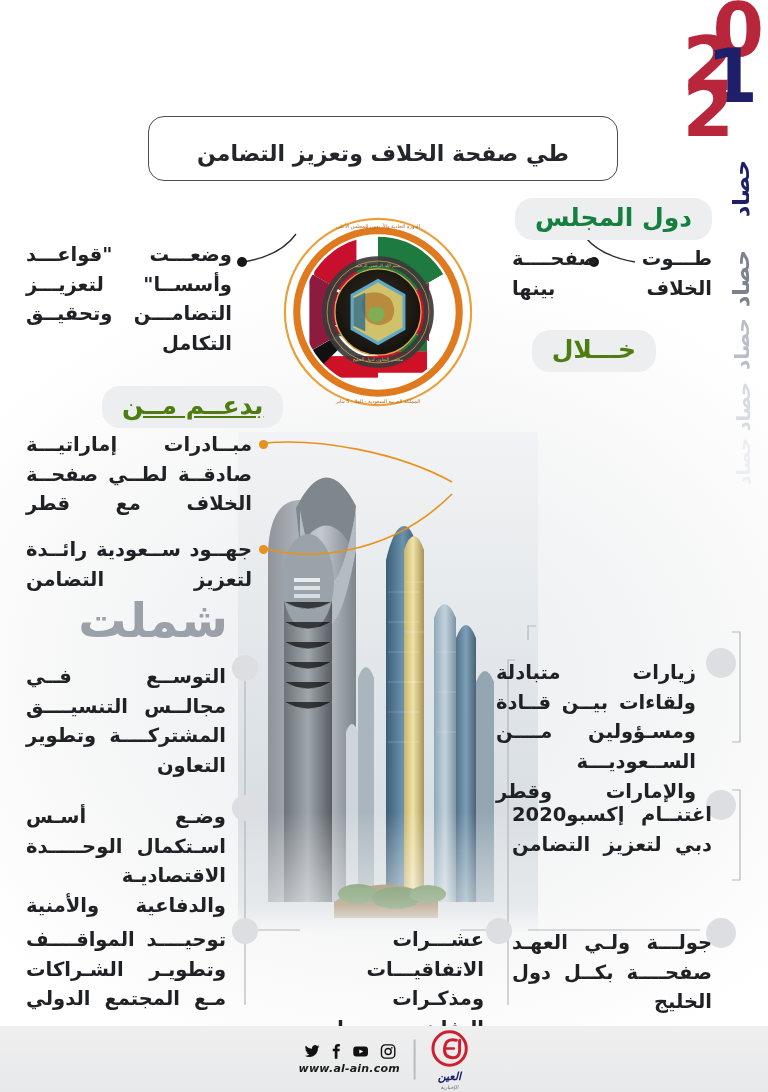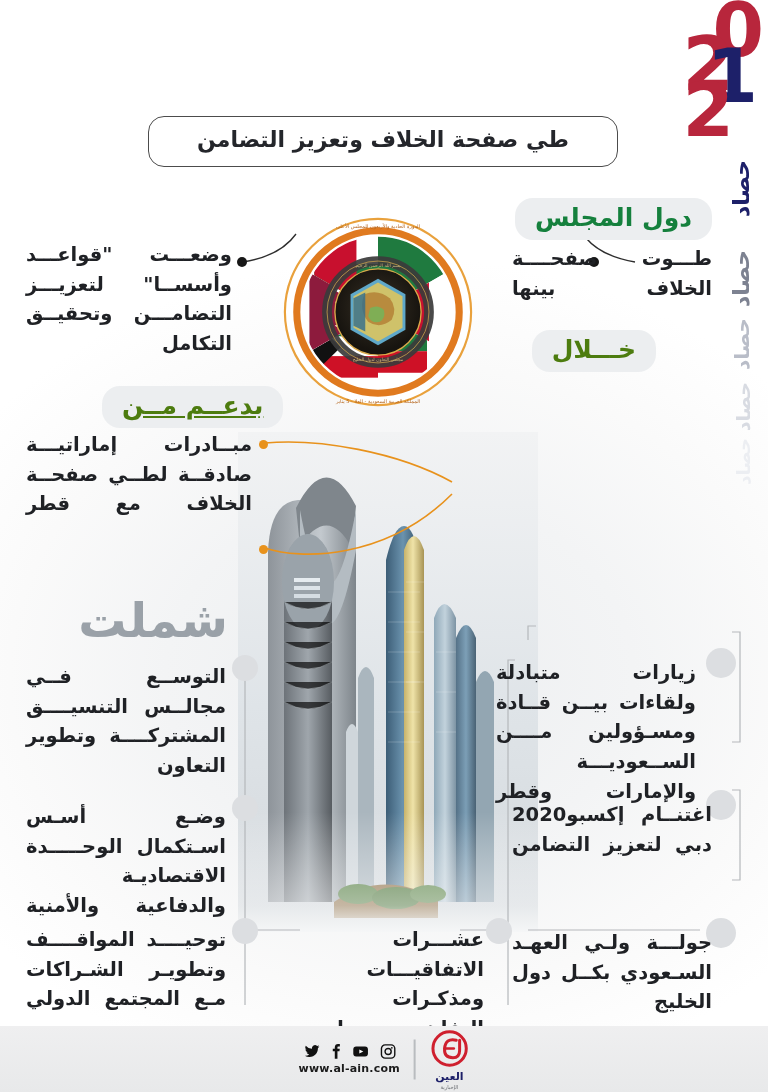--- a/index.html
+++ b/index.html
@@ -55,21 +55,21 @@
     font-size:56px; font-weight:700;
     color:#c08a4e;
     letter-spacing:-1px;
     line-height:1.05;
     direction:rtl;
   }
   .subtitle-box {
     position:absolute; right:150px; top:116px; width:470px;
     border:1.6px solid #4c4c4c;
     border-radius:16px;
-    padding:9px 18px 11px;
+    padding:23px 18px 11px;
     text-align:center;
     background:#ffffff;
   }
   .subtitle-box .st {
     font-size:22px; font-weight:600; color:#24262b; line-height:1.3;
   }
 
   
   .emblem {
     position:absolute; left:280px; top:214px;
@@ -129,21 +129,21 @@
   }
   .greydot.sm { width:26px; height:26px; }
 
   
   .footer {
     position:absolute; left:0; bottom:0; width:768px; height:66px;
     background:linear-gradient(180deg,#efeff0 0%,#e8e9ea 100%);
   }
   .foot-inner {
     position:absolute; left:50%; top:50%; transform:translate(-50%,-50%);
-    display:flex; align-items:center; gap:14px; direction:ltr;
+    display:flex; align-items:center; gap:14px; direction:ltr;font-style:italic;
   }
   .socials { display:flex; flex-direction:column; align-items:center; gap:2px; }
   .social-row { display:flex; gap:9px; align-items:center; }
   .site-url { font-size:11px; font-weight:700; color:#1b1b1b; letter-spacing:.2px; }
   .divider-v { width:1.5px; height:40px; background:#b9bcbf; }
   .logo-wrap { display:flex; flex-direction:column; align-items:center; gap:1px; }
   .logo-ar { font-size:11px; font-weight:700; color:#1d2069; }
   .logo-sub { font-size:5.2px; color:#6a6d72; letter-spacing:.4px; }
 </style>
 </head>
@@ -365,37 +365,38 @@
 
   <div class="bullet-dot" style="left:237px; top:257px;"></div>
   <div class="para" style="left:26px; top:240px; width:206px;">وضعـــت "قواعـــد وأسســا" لتعزيـــز التضامـــن وتحقيــق التكامل</div>
 
   <div class="pill tan" style="left:102px; top:386px;text-decoration:underline;">بدعــم مــن</div>
 
   <div class="bullet-dot orange" style="left:259px; top:440px;"></div>
   <div class="para" style="left:26px; top:430px; width:226px;">مبــادرات إماراتيـــة صادقــة لطــي صفحــة الخلاف مع قطر</div>
 
   <div class="bullet-dot orange" style="left:259px; top:545px;"></div>
+  <div class="para" style="left:26px; top:535px; width:226px;">جهــود ســعودية رائــدة لتعزيز التضامن</div>
 
   <div class="pill orange" style="right:56px; top:198px;">دول المجلس</div>
   <div class="bullet-dot" style="left:589px; top:257px;"></div>
   <div class="para" style="right:56px; top:244px; width:200px;">طـــوت صفحــــة الخلاف بينها</div>
 
   <div class="pill tan" style="right:112px; top:330px;">خـــلال</div>
 
   <div class="shamilat">شملت</div>
 
   <div class="greydot" style="left:706px; top:648px;"></div>
   <div class="para" style="right:72px; top:658px; width:200px;">زيارات متبادلة ولقاءات بيــن قــادة ومسـؤولين مــــن الســعوديـــة والإمارات وقطر</div>
 
   <div class="greydot" style="left:706px; top:790px;"></div>
   <div class="para" style="right:56px; top:800px; width:200px;">اغتنــام إكسبو2020 دبي لتعزيز التضامن</div>
 
   <div class="greydot" style="left:706px; top:918px;"></div>
-  <div class="para" style="right:56px; top:928px; width:200px;">جولـــة ولـي العهـد السـعودي بكــل دول الخليج</div>
+  <div class="para" style="right:56px; top:928px; width:200px;">جولـــة ولـي العهـد صفحــــة بكــل دول الخليج</div>
 
   <div class="greydot sm" style="left:232px; top:655px;"></div>
   <div class="para" style="left:26px; top:662px; width:200px;">التوســع فــي مجالــس التنسيــــق المشتركــــة وتطوير التعاون</div>
 
   <div class="greydot sm" style="left:232px; top:795px;"></div>
   <div class="para" style="left:26px; top:802px; width:200px;">وضـع أسـس اسـتكمال الوحـــــدة الاقتصاديـة والدفاعية والأمنية</div>
 
   <div class="greydot sm" style="left:232px; top:918px;"></div>
   <div class="para" style="left:26px; top:925px; width:200px;">توحيــــد المواقــــف وتطويـر الشـراكات مـع المجتمع الدولي</div>
 

